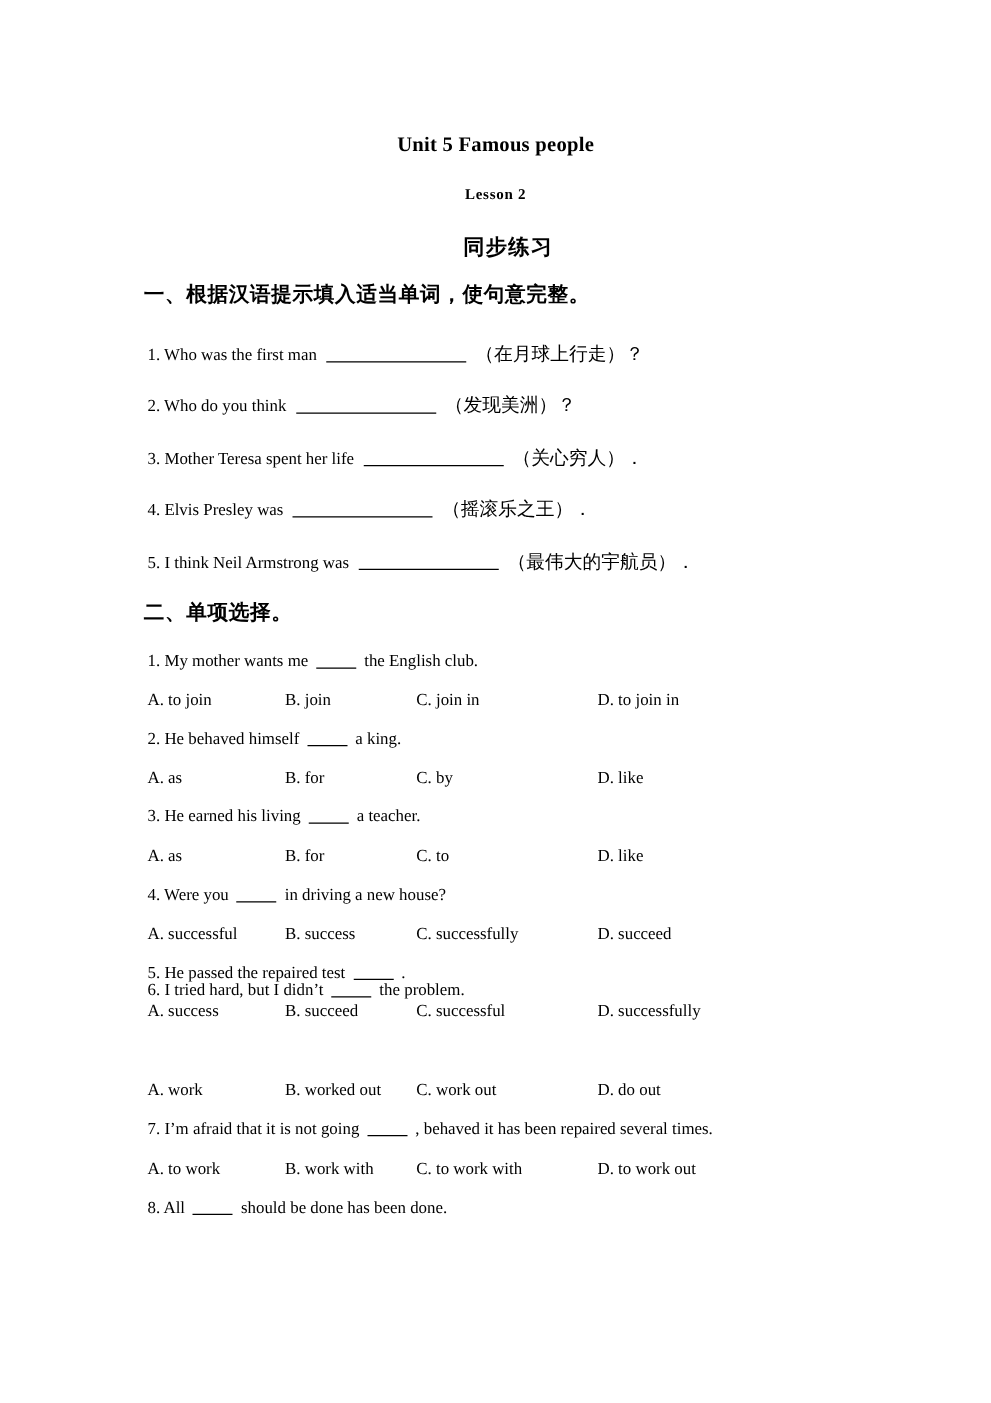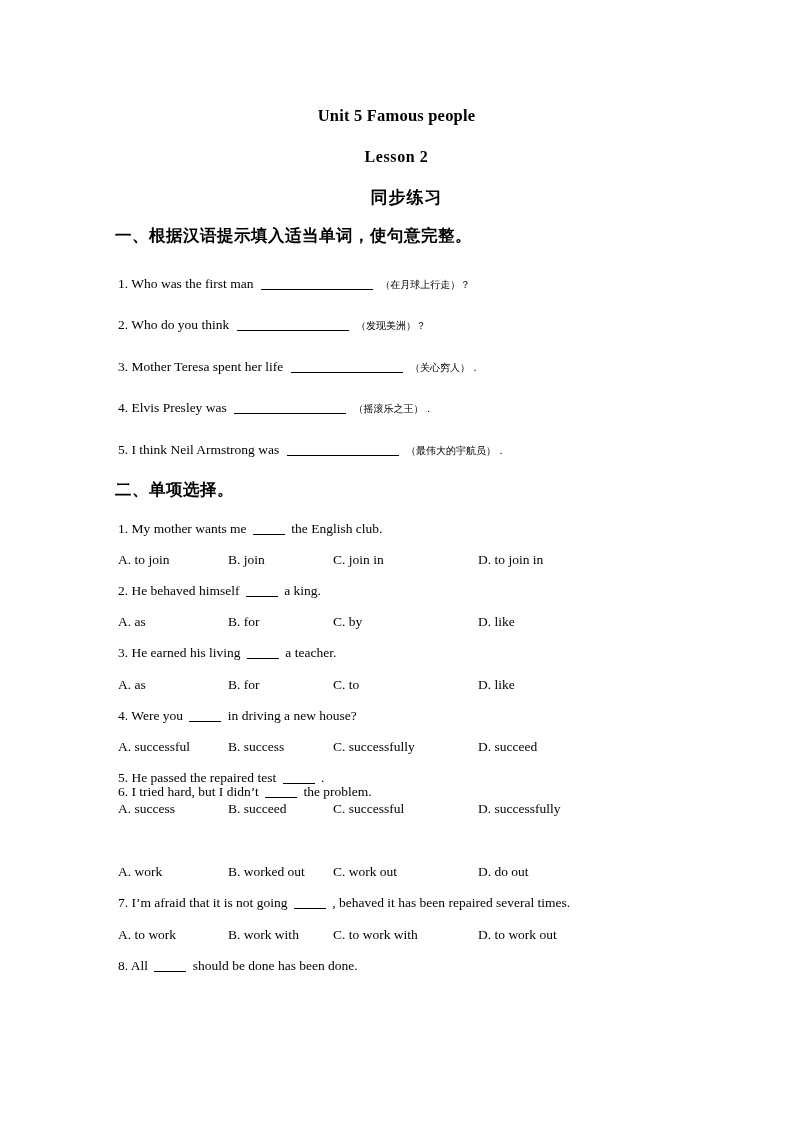--- a/index.html
+++ b/index.html
@@ -30,21 +30,21 @@
     letter-spacing: 0.2px;
   }
   .doc-subtitle {
     position: absolute;
     left: 0;
     right: 0;
     top: 148px;
     text-align: center;
     font-family: "Liberation Serif", "DejaVu Serif", serif;
     font-weight: bold;
-    font-size: 16px;
+    font-size: 12px;
     letter-spacing: 0.6px;
   }
   .doc-subtitle-cn {
     position: absolute;
     left: 0;
     right: 0;
     top: 186px;
     text-align: center;
     font-family: "DejaVu Sans", "Liberation Sans", sans-serif;
     font-weight: bold;
@@ -77,21 +77,21 @@
   .blank-long {
     display: inline-block;
     width: 112px;
     border-bottom: 1px solid #000;
     height: 0.95em;
     vertical-align: -2px;
     margin: 0 4px;
   }
   .cn {
     font-family: Liberation Mono, monospace;
-    font-size: 10px;
+    font-size: 15px;
   }
 
   
   .mc-question {
     position: absolute;
     left: 118px;
     font-size: 13.5px;
     white-space: nowrap;
     line-height: 1.2;
   }

